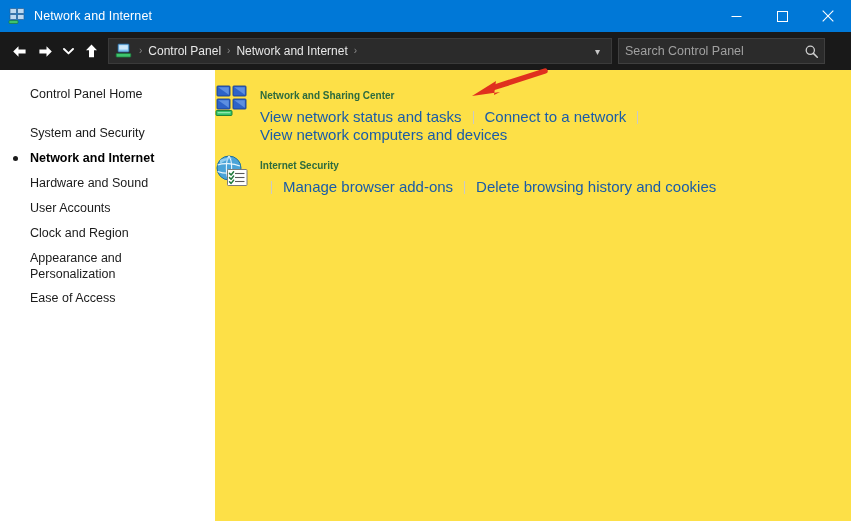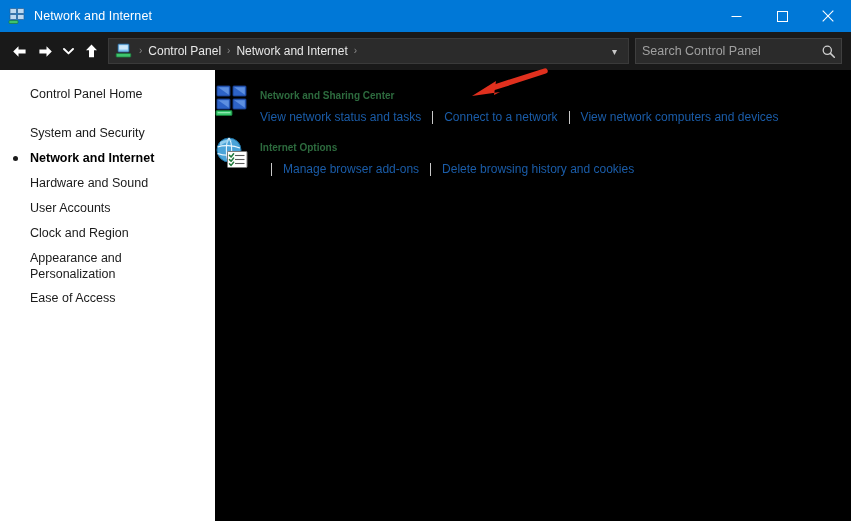--- a/index.html
+++ b/index.html
@@ -120,21 +120,21 @@
   }
 
   .searchbox {
     width: 205px;
     height: 24px;
     background: #2b2b2b;
     border: 1px solid #3f3f3f;
     display: flex;
     align-items: center;
     flex: 0 0 auto;
-    margin-right: 3px;
+    margin-right: 20px;
   }
   .search-input {
     flex: 1 1 auto;
     background: transparent;
     border: none;
     outline: none;
     color: #d6d6d6;
     font-family: "Liberation Sans", sans-serif;
     font-size: 12.5px;
     padding: 0 6px;
@@ -147,21 +147,21 @@
     display: flex;
     align-items: center;
     justify-content: center;
     flex: 0 0 auto;
   }
 
   
   .content {
     flex: 1 1 auto;
     display: flex;
-    background: #000000;
+    background: #fde047;
     min-height: 0;
   }
   .sidebar {
     width: 215px;
     flex: 0 0 215px;
     padding-top: 12px;
     background: #ffffff;
   }
   .side-item {
     position: relative;
@@ -216,21 +216,21 @@
     white-space: nowrap;
     font-weight: bold;
   }
   .cat-links {
     display: flex;
     align-items: center;
     flex-wrap: wrap;
   }
   .cat-link {
     color: #1a5ca8;
-    font-size: 12px;
+    font-size: 15px;
     line-height: 18px;
     white-space: nowrap;
   }
   .link-sep {
     width: 1px;
     height: 13px;
     background: #c9c9c9;
     margin: 0 11px;
     flex: 0 0 1px;
   }
@@ -383,21 +383,21 @@
             <rect x="12.5" y="15.5" width="19.5" height="16" rx="0.8" fill="#ffffff" stroke="#7b7b7b" stroke-width="1"></rect>
             <line x1="20" y1="19.5" x2="29.5" y2="19.5" stroke="#5a5a5a" stroke-width="1.1"></line>
             <line x1="20" y1="23.5" x2="29.5" y2="23.5" stroke="#5a5a5a" stroke-width="1.1"></line>
             <line x1="20" y1="27.5" x2="29.5" y2="27.5" stroke="#5a5a5a" stroke-width="1.1"></line>
             <path d="M14.5 19.4 L16.1 21 L18.6 17.8" fill="none" stroke="#1f7a3c" stroke-width="1.5" stroke-linecap="round" stroke-linejoin="round"></path>
             <path d="M14.5 23.6 L16.1 25.2 L18.6 22" fill="none" stroke="#1f7a3c" stroke-width="1.5" stroke-linecap="round" stroke-linejoin="round"></path>
             <path d="M14.5 27.8 L16.1 29.4 L18.6 26.2" fill="none" stroke="#1f7a3c" stroke-width="1.5" stroke-linecap="round" stroke-linejoin="round"></path>
           </svg>
         </div>
         <div class="cat-text">
-          <div class="cat-title">Internet Options</div>
+          <div class="cat-title">Internet Security</div>
           <div class="cat-links">
             <span class="link-sep"></span>
             <span class="cat-link">Manage browser add-ons</span>
             <span class="link-sep"></span>
             <span class="cat-link">Delete browsing history and cookies</span>
           </div>
         </div>
       </div>
 
     </div>

